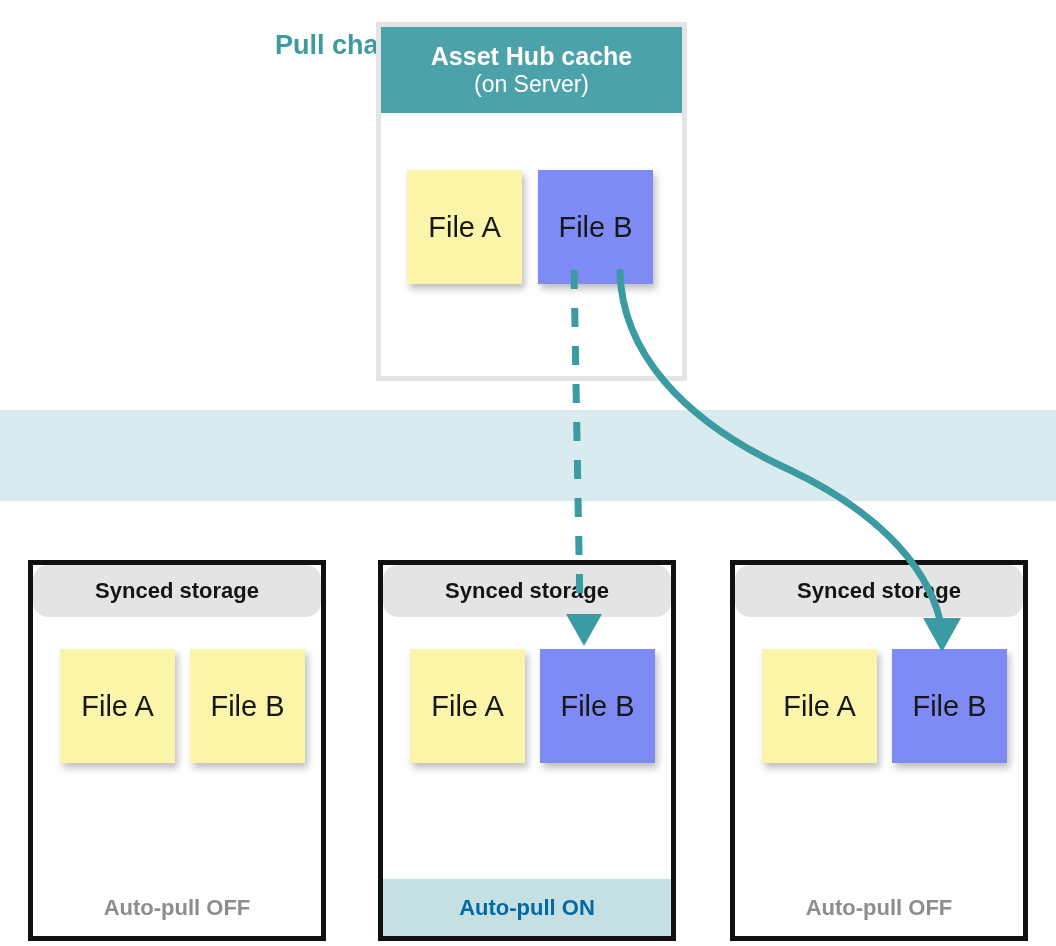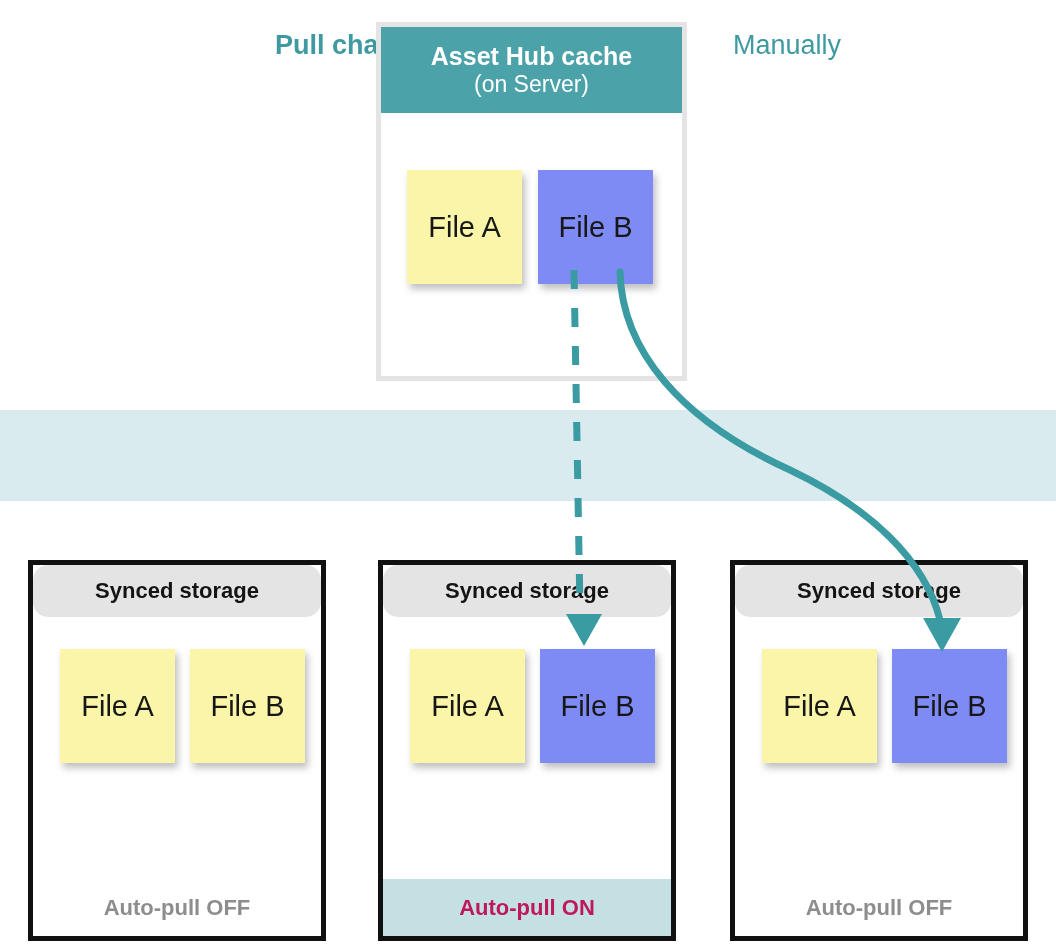--- a/index.html
+++ b/index.html
@@ -90,42 +90,41 @@
   .storage-body{
     position:absolute;left:0;top:52px;width:288px;height:262px;
   }
   .storage-footer{
     position:absolute;left:0;bottom:0;width:288px;height:57px;
     display:flex;align-items:center;justify-content:center;
     font-size:22px;font-weight:bold;
     box-sizing:border-box;
   }
   .storage-footer.off{background:#ffffff;color:#8d8d8d;}
-  .storage-footer.on{background:#c5e0e3;color:#be185d;}
+  .storage-footer.on{background:#c5e0e3;color:#0369a1;}
 
   .storage-body .note{top:32px;}
   .storage-body .note.slot0{left:27px;}
   .storage-body .note.slot1{left:157px;}
 
   
   .arrows{
     position:absolute;left:0;top:0;width:1056px;height:946px;
     pointer-events:none;
   }
 </style>
 </head>
 <body>
 
 <div class="stage">
 
   <div class="band"></div>
 
   <div class="band-label bold" id="band-pull">Pull changes</div>
   <div class="band-label" id="band-auto">Automatically</div>
-  <div class="band-label" id="band-manual">Manually</div>
 
   <div class="hub">
     <div class="hub-header">
       <div class="hub-title">Asset Hub cache</div>
       <div class="hub-sub">(on Server)</div>
     </div>
     <div class="hub-body">
       <div class="note yellow" id="hub-note-a">
         <span class="note-label">File A</span>
       </div>

